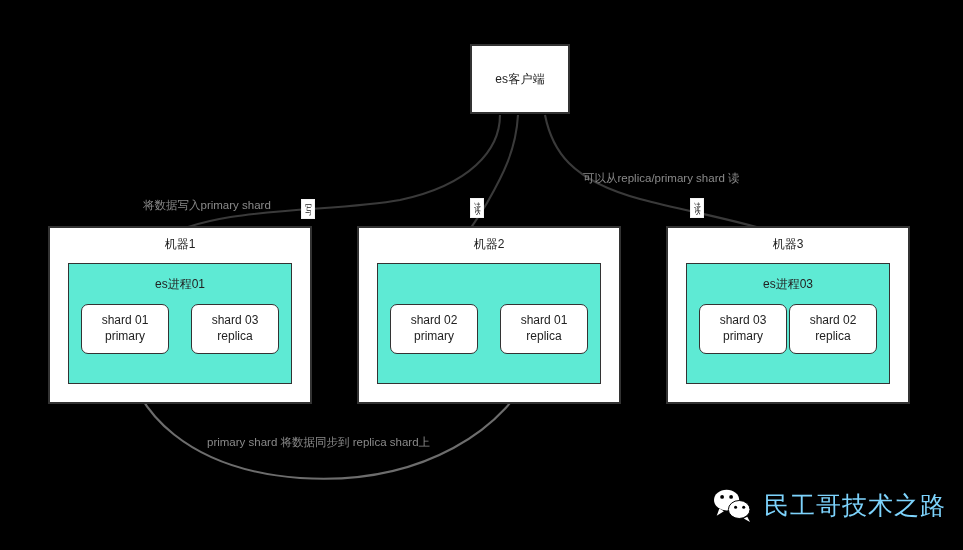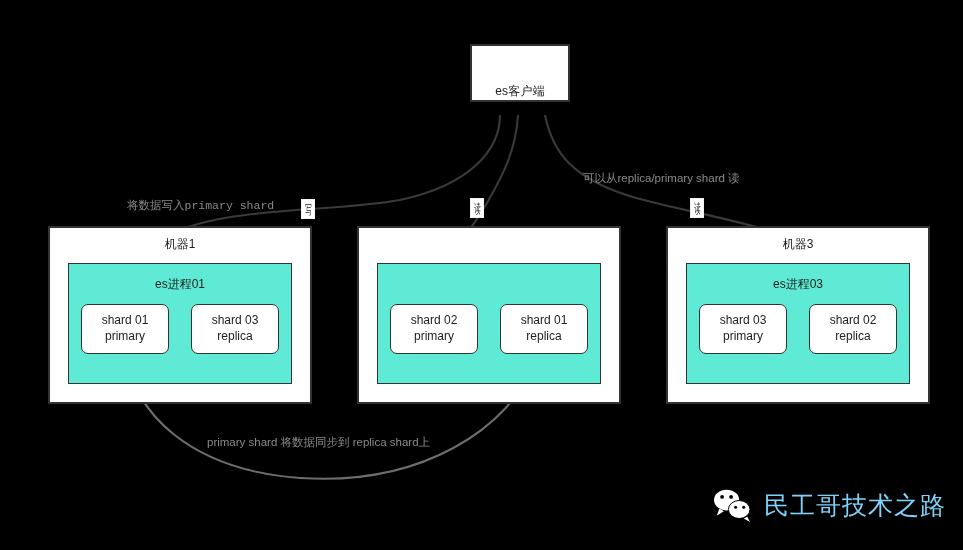--- a/index.html
+++ b/index.html
@@ -28,38 +28,38 @@
   .box {
     position: absolute;
     background: #ffffff;
     border: 2px solid #333333;
     box-sizing: border-box;
   }
   .client-box {
     left: 470px;
     top: 44px;
     width: 100px;
-    height: 58px;
-    display: flex;
-    align-items: flex-end;
+    height: 70px;
+    display: flex;
+    align-items: center;
     justify-content: center;
   }
   .client-label {
     font-size: 12px;
     color: #222222;
     letter-spacing: 0.2px;
   }
   .machine-box {
     top: 226px;
     width: 264px;
     height: 178px;
   }
   .machine-1 { left: 48px; }
   .machine-2 { left: 357px; width: 264px; }
-  .machine-3 { left: 666px; width: 264px; }
+  .machine-3 { left: 666px; width: 244px; }
 
   .machine-title {
     position: absolute;
     top: 8px;
     left: 0;
     right: 0;
     text-align: center;
     font-size: 12px;
     color: #222222;
   }
@@ -107,21 +107,21 @@
     font-size: 12px;
     color: #222222;
   }
   .edge-label {
     position: absolute;
     font-size: 11.5px;
     color: #8a8a8a;
     white-space: nowrap;
     margin-top: 12px;
   }
-  .lbl-write { left: 127px; top: 186px; font-family: Liberation Mono, monospace; }
+  .lbl-write { left: 143px; top: 186px; }
   .lbl-read  { left: 583px; top: 159px; }
   .lbl-sync  { left: 207px; top: 423px; }
 
   .pill {
     position: absolute;
     background: #ffffff;
     border: 1px solid #f2f2f2;
     width: 14px;
     height: 20px;
     display: flex;
@@ -197,20 +197,21 @@
         </div>
         <div class="shard-box">
           <div class="shard-line">shard 03</div>
           <div class="shard-line">replica</div>
         </div>
       </div>
     </div>
   </div>
 
   <div class="box machine-box machine-2">
+    <div class="machine-title">机器2</div>
     <div class="process-box">
       <div class="shard-row">
         <div class="shard-box">
           <div class="shard-line">shard 02</div>
           <div class="shard-line">primary</div>
         </div>
         <div class="shard-box">
           <div class="shard-line">shard 01</div>
           <div class="shard-line">replica</div>
         </div>

